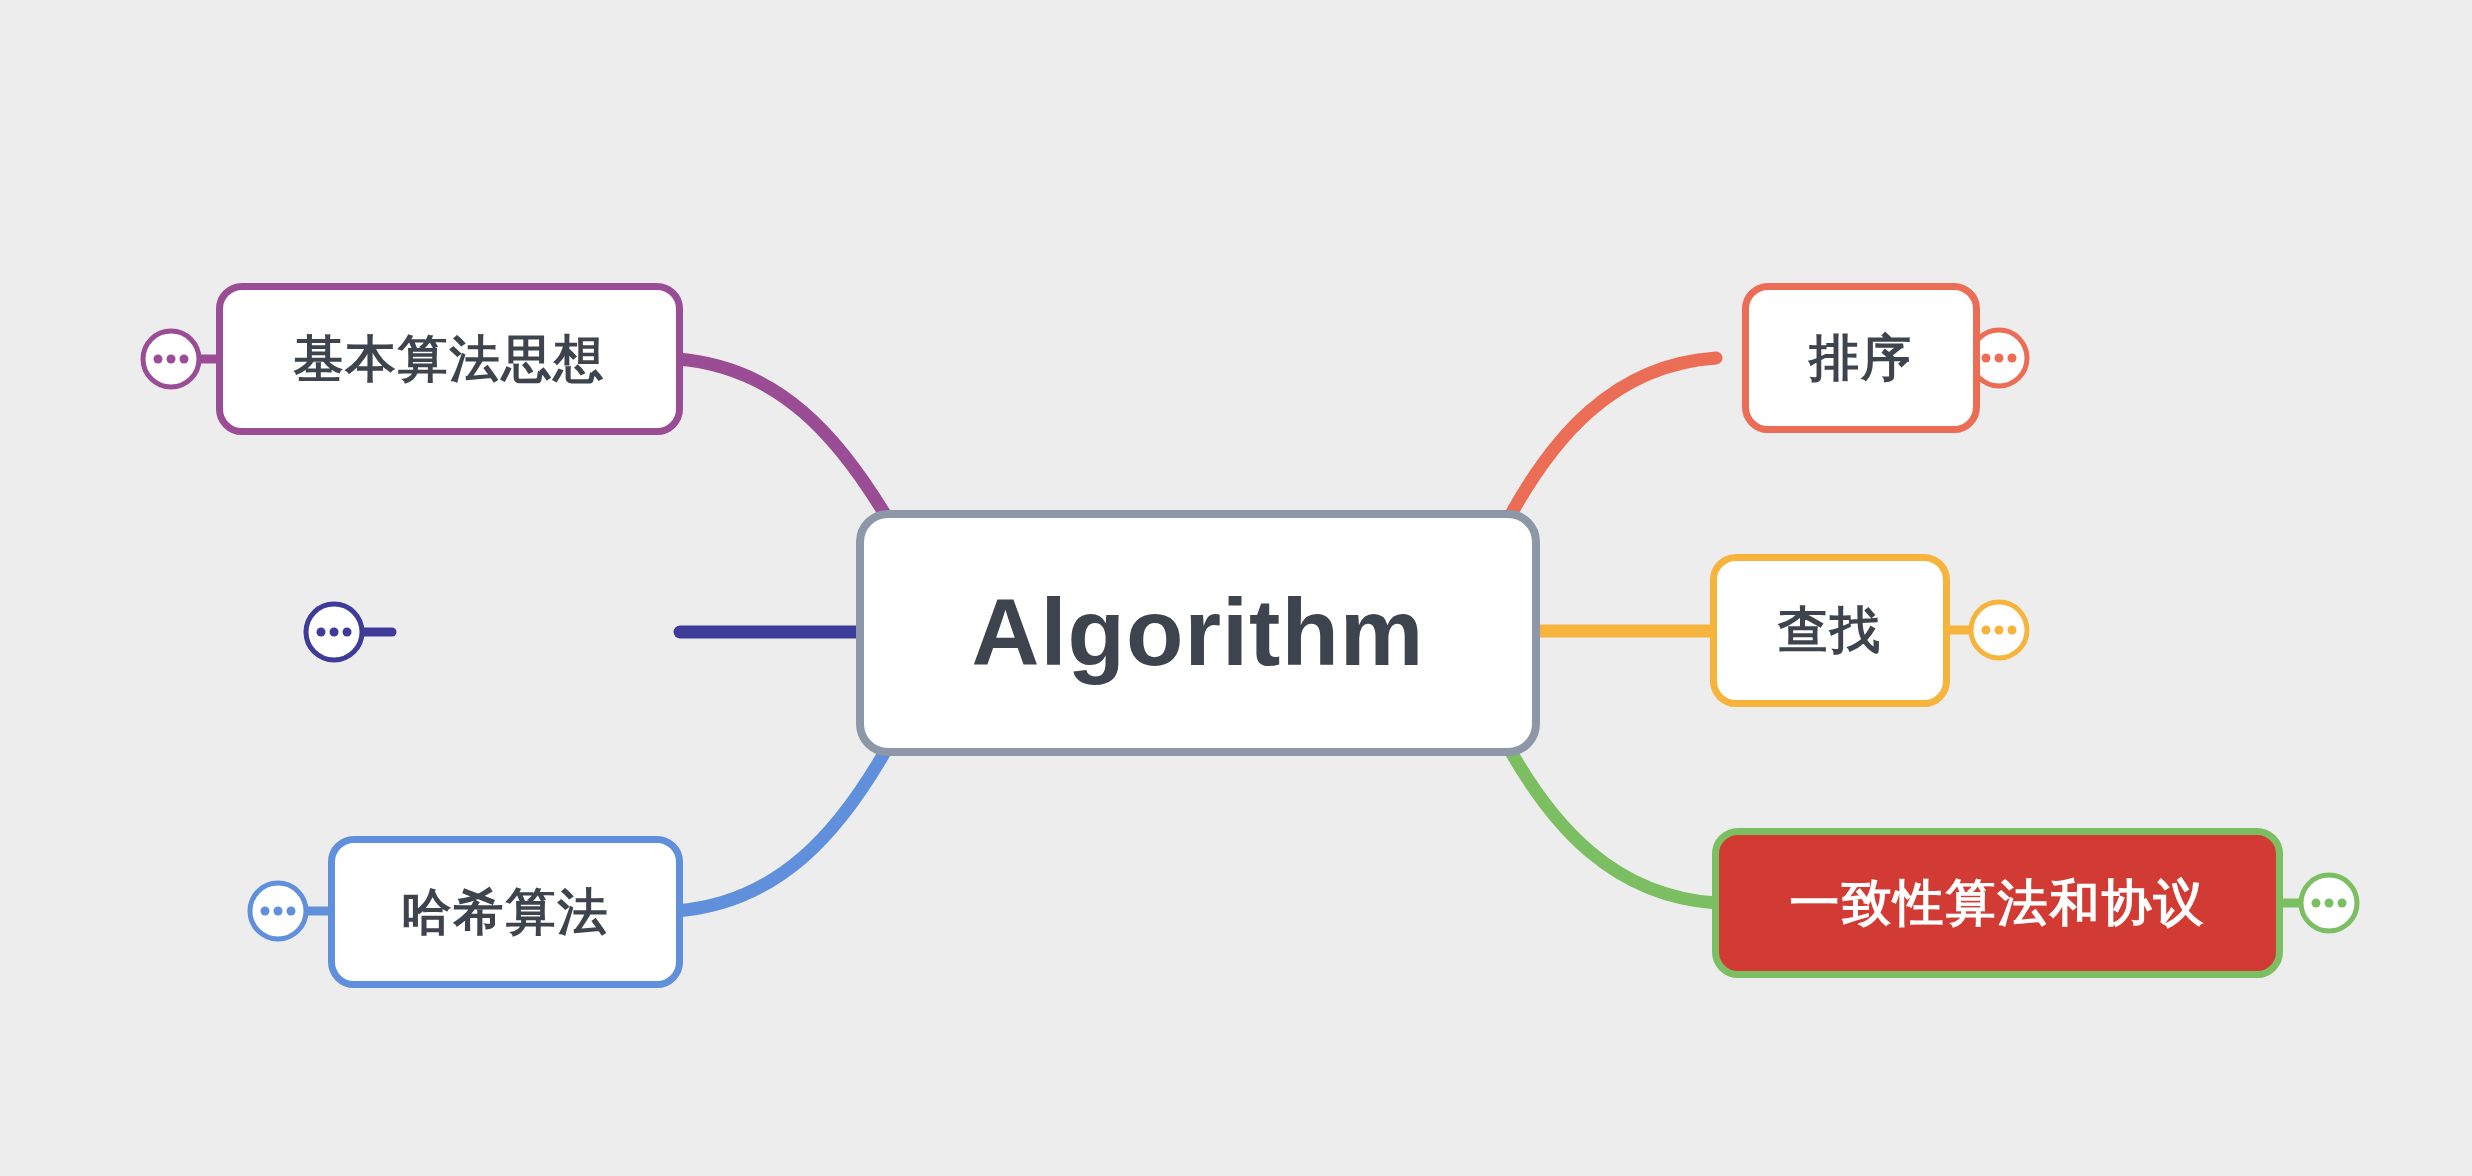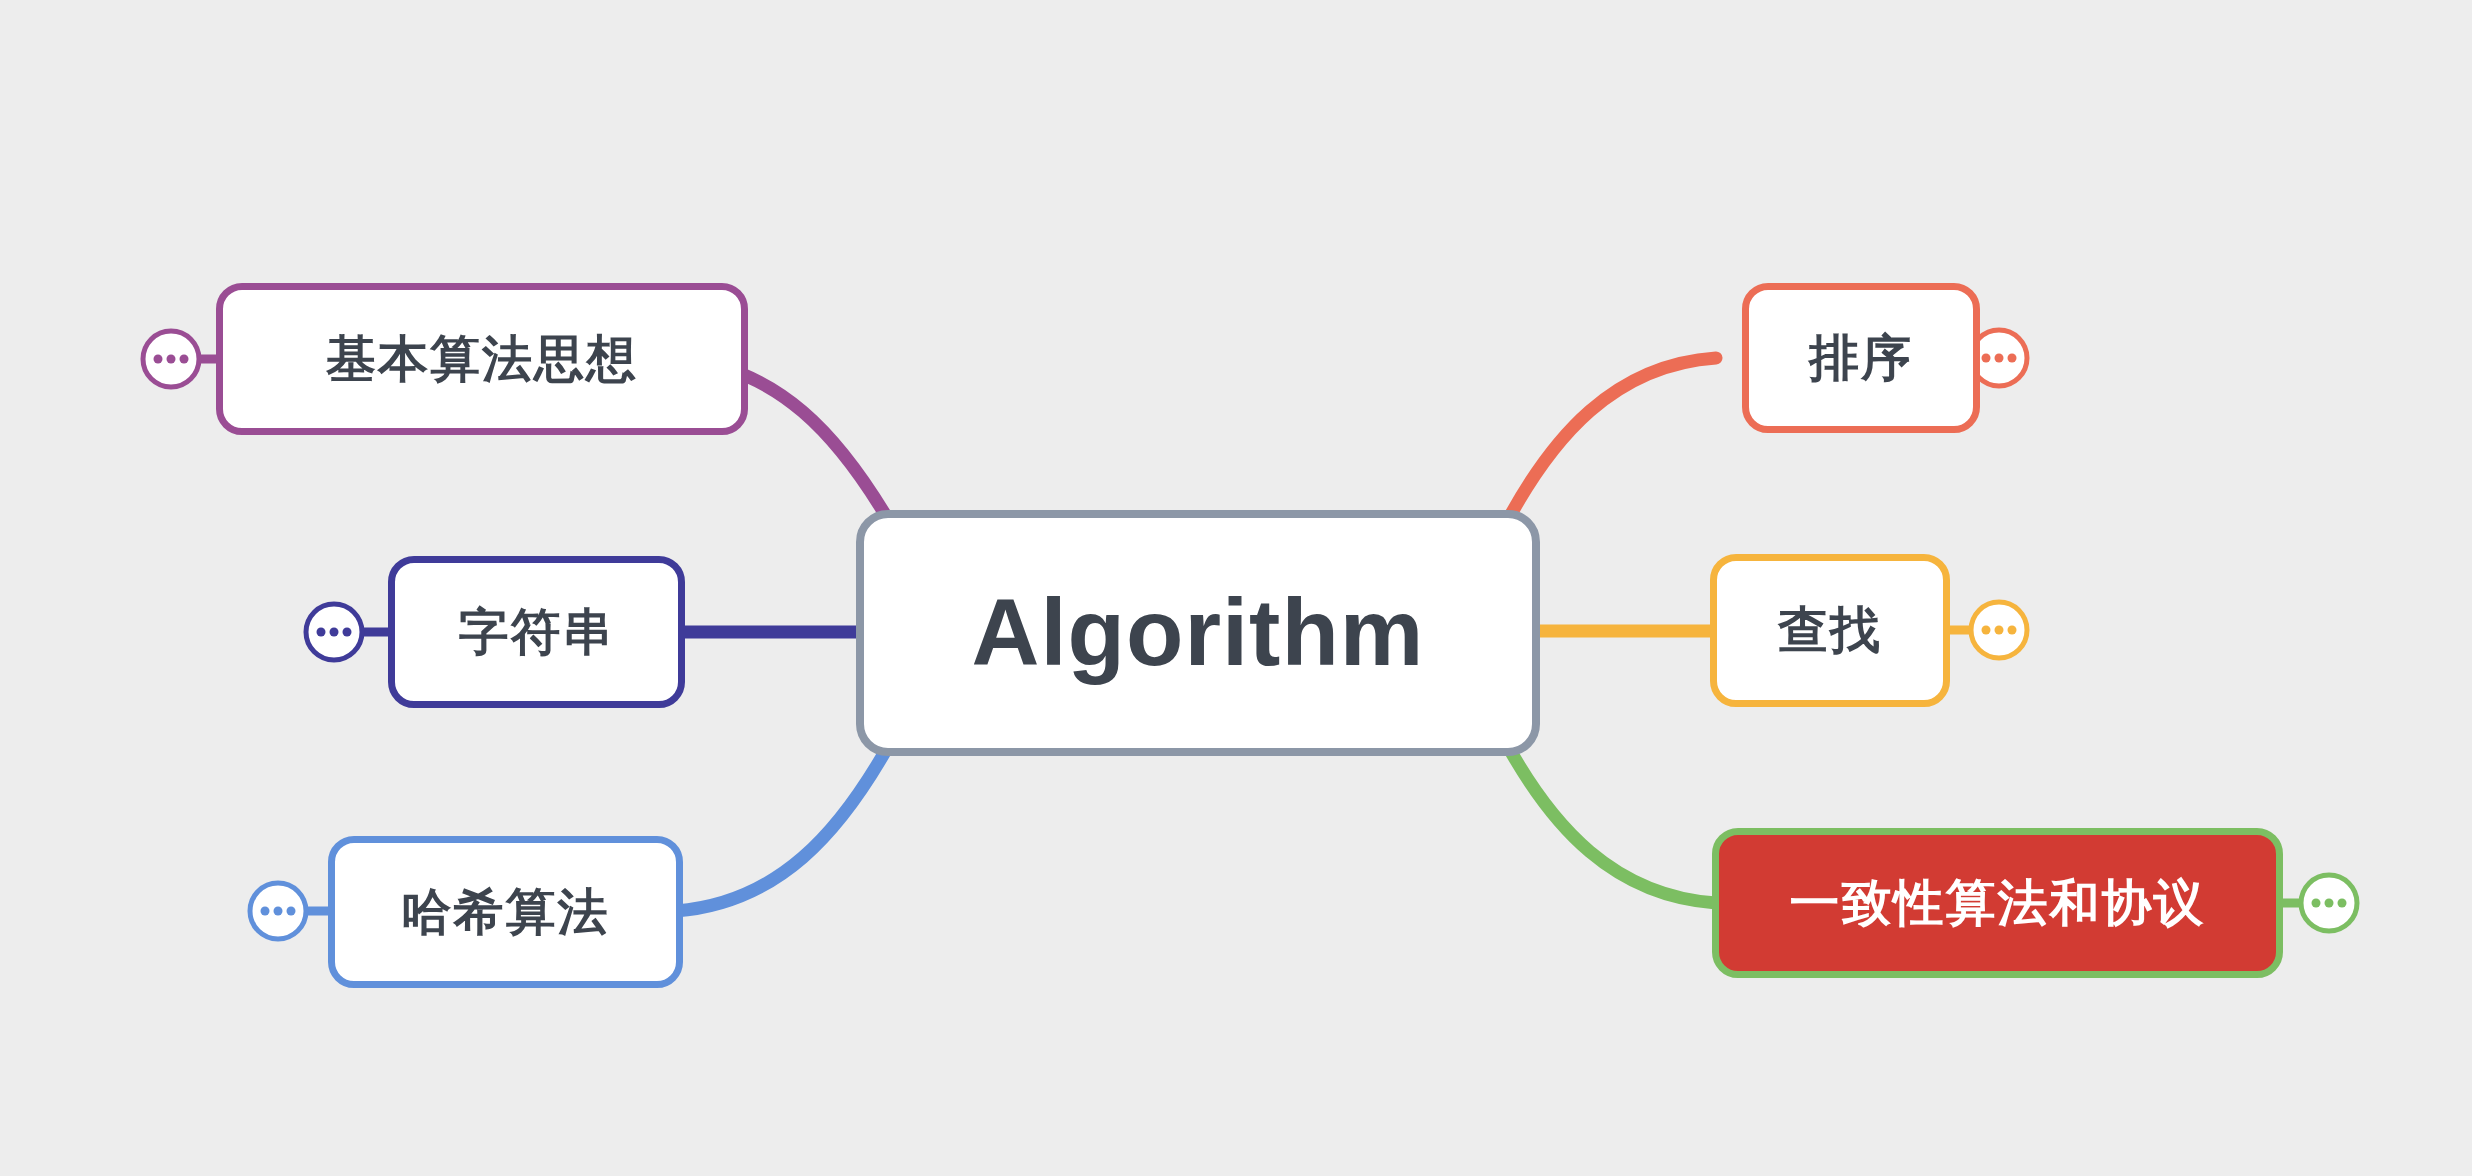--- a/index.html
+++ b/index.html
@@ -40,21 +40,21 @@
     letter-spacing: 2px;
   }
   .root {
     border-width: 8px;
     border-radius: 32px;
     font-size: 94px;
     letter-spacing: 1px;
   }
   
   #root-topic        { left: 856px;  top: 510px; width: 684px; height: 246px; }
-  #topic-basic       { left: 216px;  top: 283px; width: 532px; height: 152px; }
+  #topic-basic       { left: 216px;  top: 283px; width: 467px; height: 152px; }
   #topic-string      { left: 388px;  top: 556px; width: 297px; height: 152px; }
   #topic-hash        { left: 328px;  top: 836px; width: 355px; height: 152px; }
   #topic-sorting     { left: 1710px; top: 283px; width: 238px; height: 150px; margin-left: 32px; }
   #topic-searching   { left: 1710px; top: 554px; width: 240px; height: 153px; }
   #topic-consensus   { left: 1712px; top: 828px; width: 571px; height: 150px; }
 </style>
 </head>
 <body>
 
 <div class="canvas" id="mindmap-canvas" style="background-color: rgb(237, 237, 237);">
@@ -113,23 +113,20 @@
     </g>
   </svg>
 
   <div class="topic root" id="root-topic" style="border-color: rgb(140, 151, 167); background-color: rgb(255, 255, 255); color: rgb(61, 68, 78);">
     <span>Algorithm</span>
   </div>
 
   <div class="topic leaf" id="topic-basic" style="border-color: rgb(154, 77, 148); background-color: rgb(255, 255, 255); color: rgb(61, 68, 78);">
     <span>基本算法思想</span>
   </div>
-  <div class="topic leaf" id="topic-string" style="border-color: rgb(63, 59, 153); background-color: rgb(255, 255, 255); color: rgb(61, 68, 78);">
-    <span>字符串</span>
-  </div>
   <div class="topic leaf" id="topic-hash" style="border-color: rgb(96, 144, 219); background-color: rgb(255, 255, 255); color: rgb(61, 68, 78);">
     <span>哈希算法</span>
   </div>
 
   <div class="topic leaf" id="topic-sorting" style="border-color: rgb(236, 109, 85); background-color: rgb(255, 255, 255); color: rgb(61, 68, 78);">
     <span>排序</span>
   </div>
   <div class="topic leaf" id="topic-searching" style="border-color: rgb(246, 180, 61); background-color: rgb(255, 255, 255); color: rgb(61, 68, 78);">
     <span>查找</span>
   </div>

